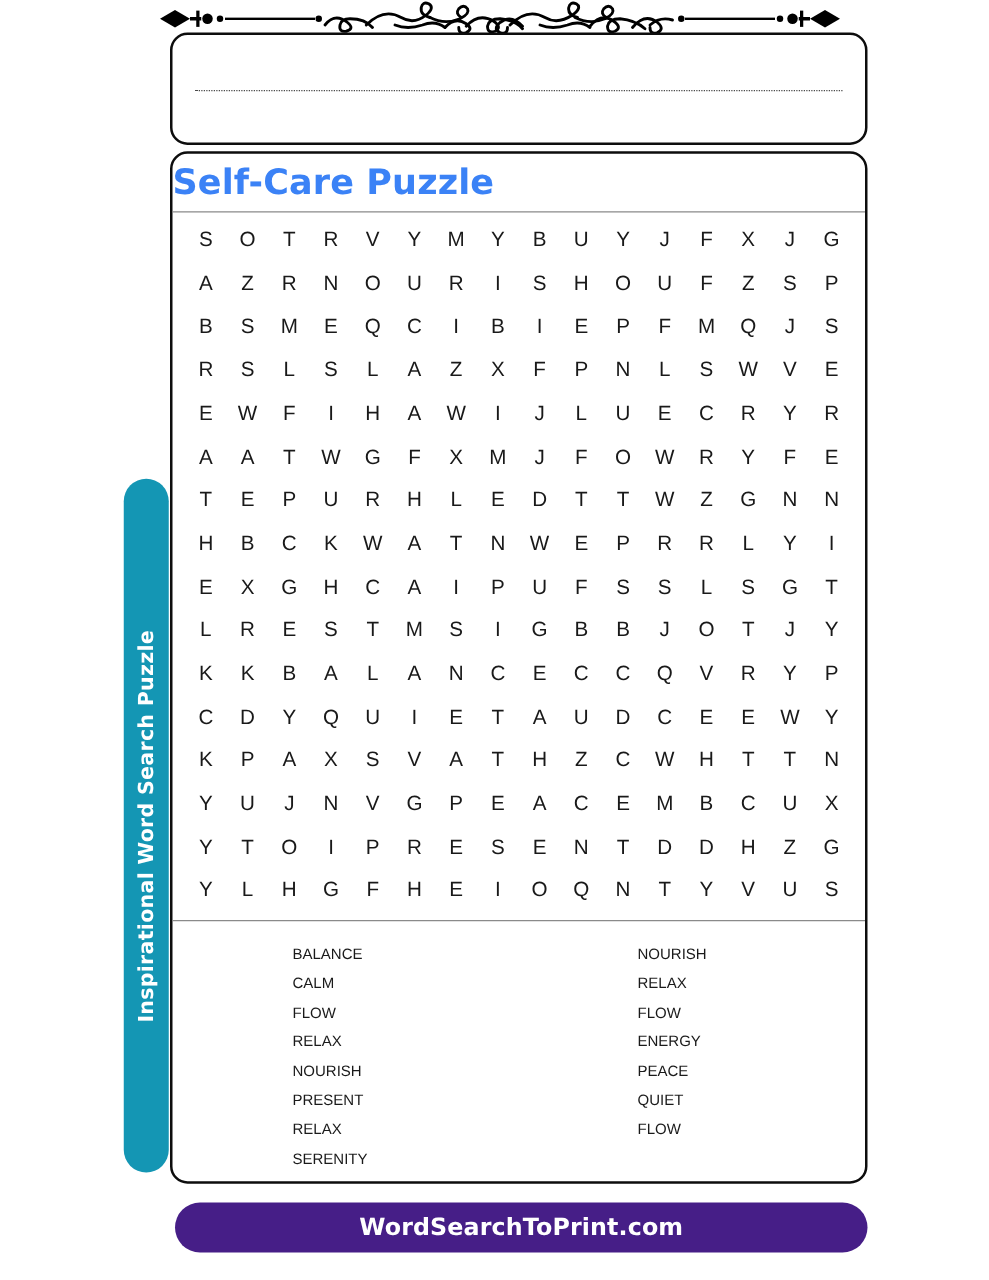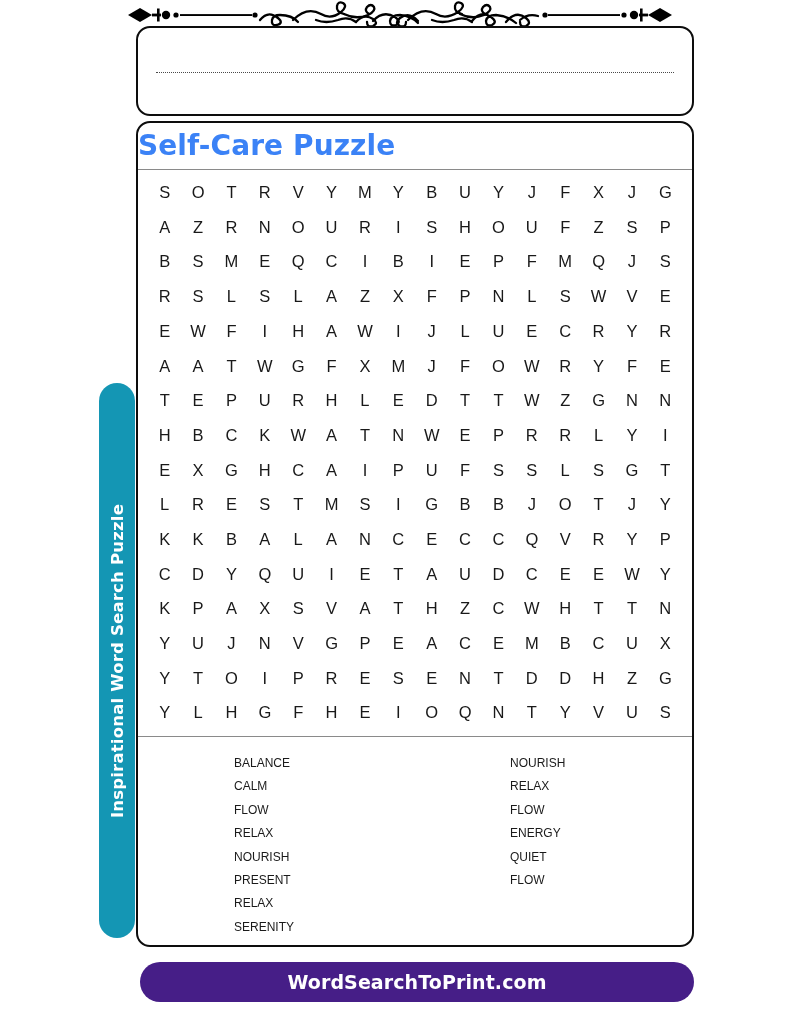--- a/index.html
+++ b/index.html
@@ -479,20 +479,21 @@
         <div class="word">NOURISH</div>
         <div class="word">PRESENT</div>
         <div class="word">RELAX</div>
         <div class="word">SERENITY</div>
       </div>
     <div class="word-col right">
         <div class="word">NOURISH</div>
         <div class="word">RELAX</div>
         <div class="word">FLOW</div>
         <div class="word">ENERGY</div>
+        <div class="word">PEACE</div>
         <div class="word">QUIET</div>
         <div class="word">FLOW</div>
       </div>
   </div>
 </div>
 
 <div id="side-tab">
   <span id="side-tab-label">Inspirational Word Search Puzzle</span>
 </div>
 

